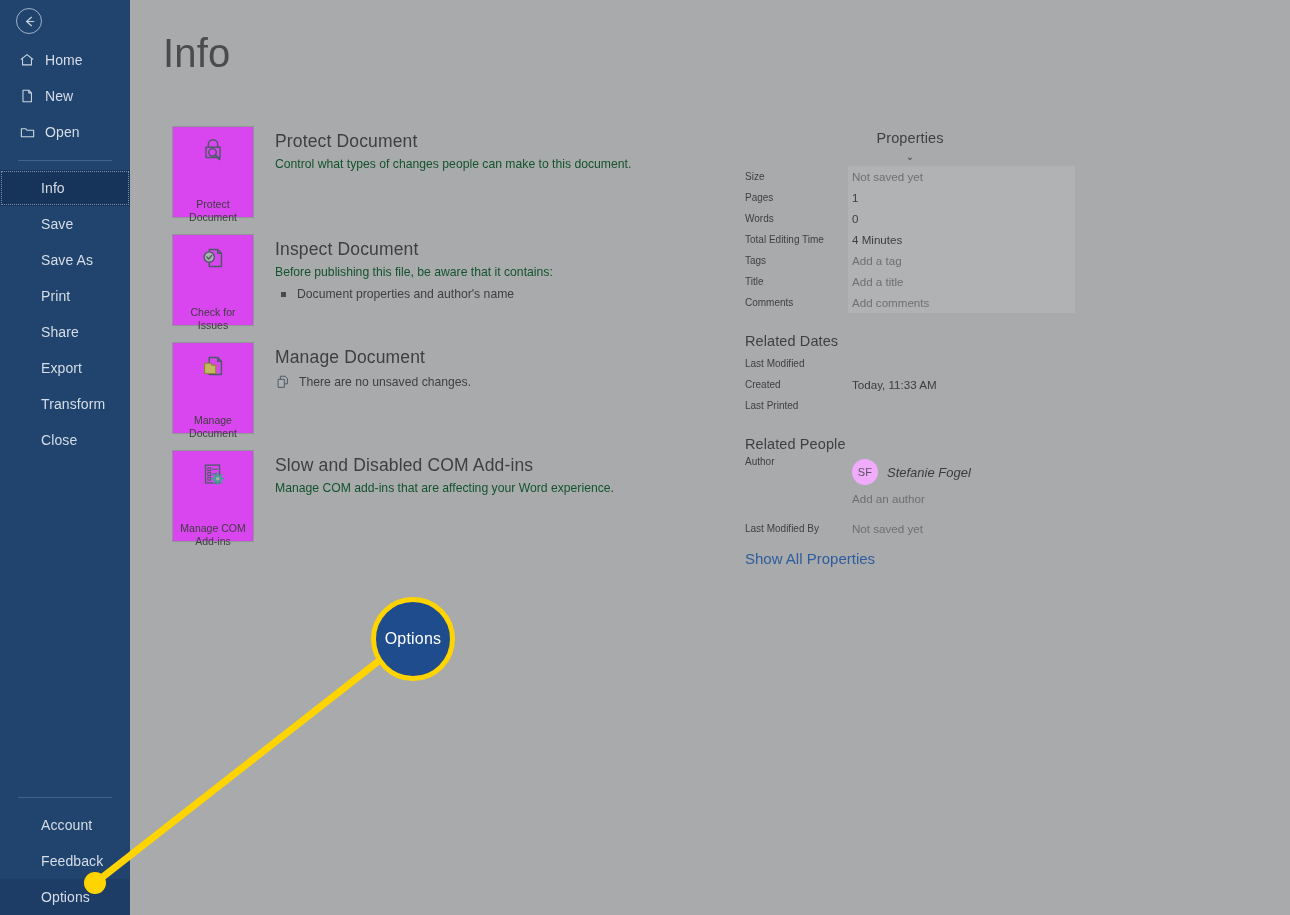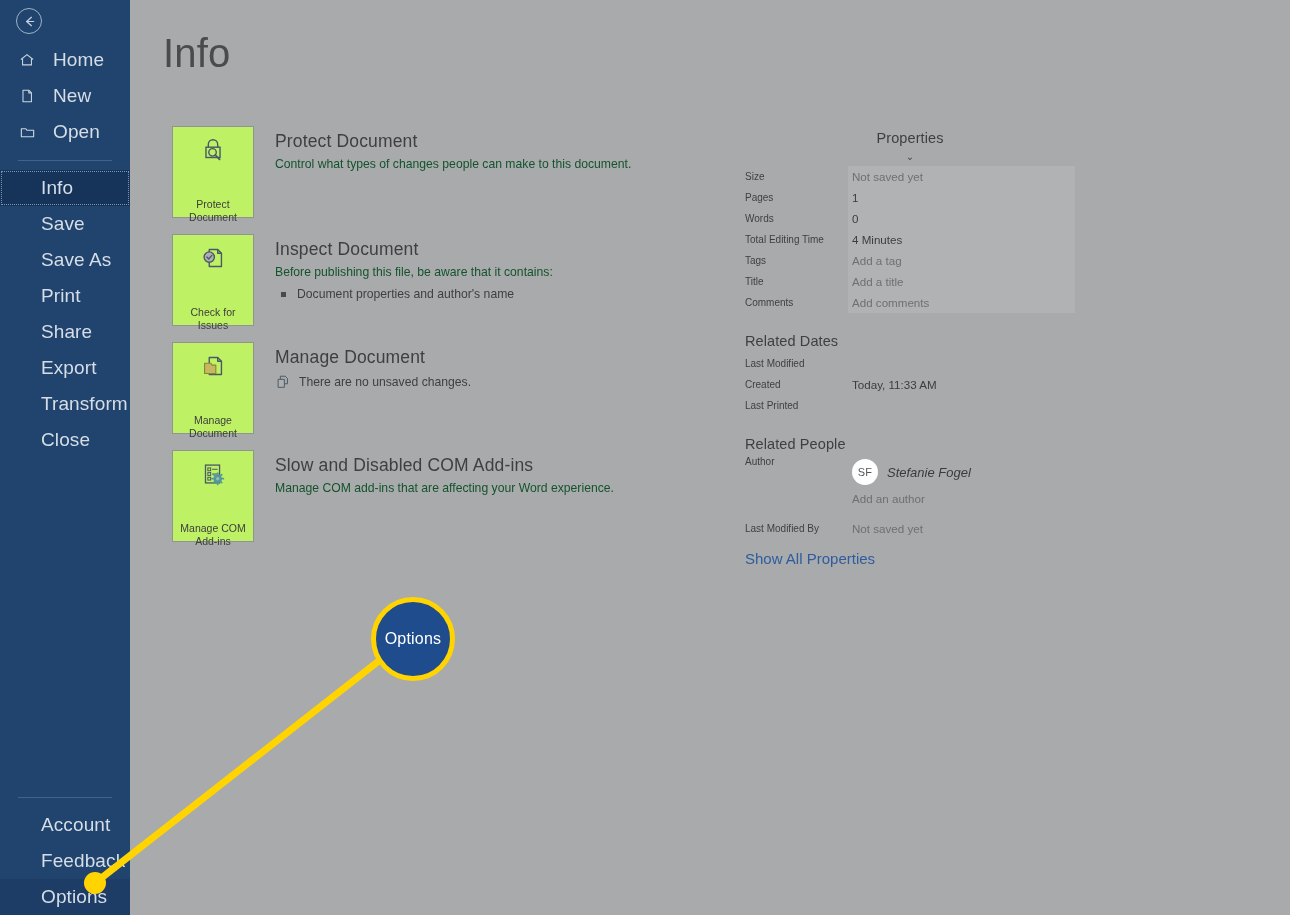--- a/index.html
+++ b/index.html
@@ -47,27 +47,26 @@
     cursor: pointer;
   }
   #back-button svg { display: block; }
 
   .nav-group { margin-top: 0; }
   .nav-item {
     height: 36px;
     display: flex;
     align-items: center;
     padding-left: 18px;
-    font-size: 19px;
+    font-size: 14px;
     color: #d6dde6;
     letter-spacing: 0.1px;
     cursor: pointer;
     box-sizing: border-box;
     position: relative;
-    gap: 8px;
   }
   .nav-item .nav-icon {
     width: 18px;
     height: 18px;
     margin-right: 9px;
     display: inline-flex;
     align-items: center;
     justify-content: center;
     flex: 0 0 18px;
   }
@@ -123,21 +122,21 @@
     min-height: 108px;
     margin-bottom: 0;
   }
   .card-tile {
     position: absolute;
     left: 0;
     top: 0;
     width: 82px;
     height: 92px;
     border: 1px solid #919495;
-    background: #bef264;
+    background: #d946ef;
     box-sizing: border-box;
     display: flex;
     flex-direction: column;
     align-items: center;
     justify-content: flex-start;
     padding-top: 8px;
     cursor: pointer;
     gap: 32px;
   }
   .card-tile .tile-glyph {
@@ -267,21 +266,21 @@
     display: flex;
     align-items: center;
     gap: 9px;
     height: 32px;
     cursor: pointer;
   }
   .avatar {
     width: 26px;
     height: 26px;
     border-radius: 50%;
-    background: #ffffff;
+    background: #f0abfc;
     color: #545657;
     font-size: 11px;
     display: flex;
     align-items: center;
     justify-content: center;
     letter-spacing: 0.3px;
     flex: 0 0 26px;
   }
   .author-name { font-size: 13px; color: #3b3b3b; font-style: italic; }
   .add-author {

